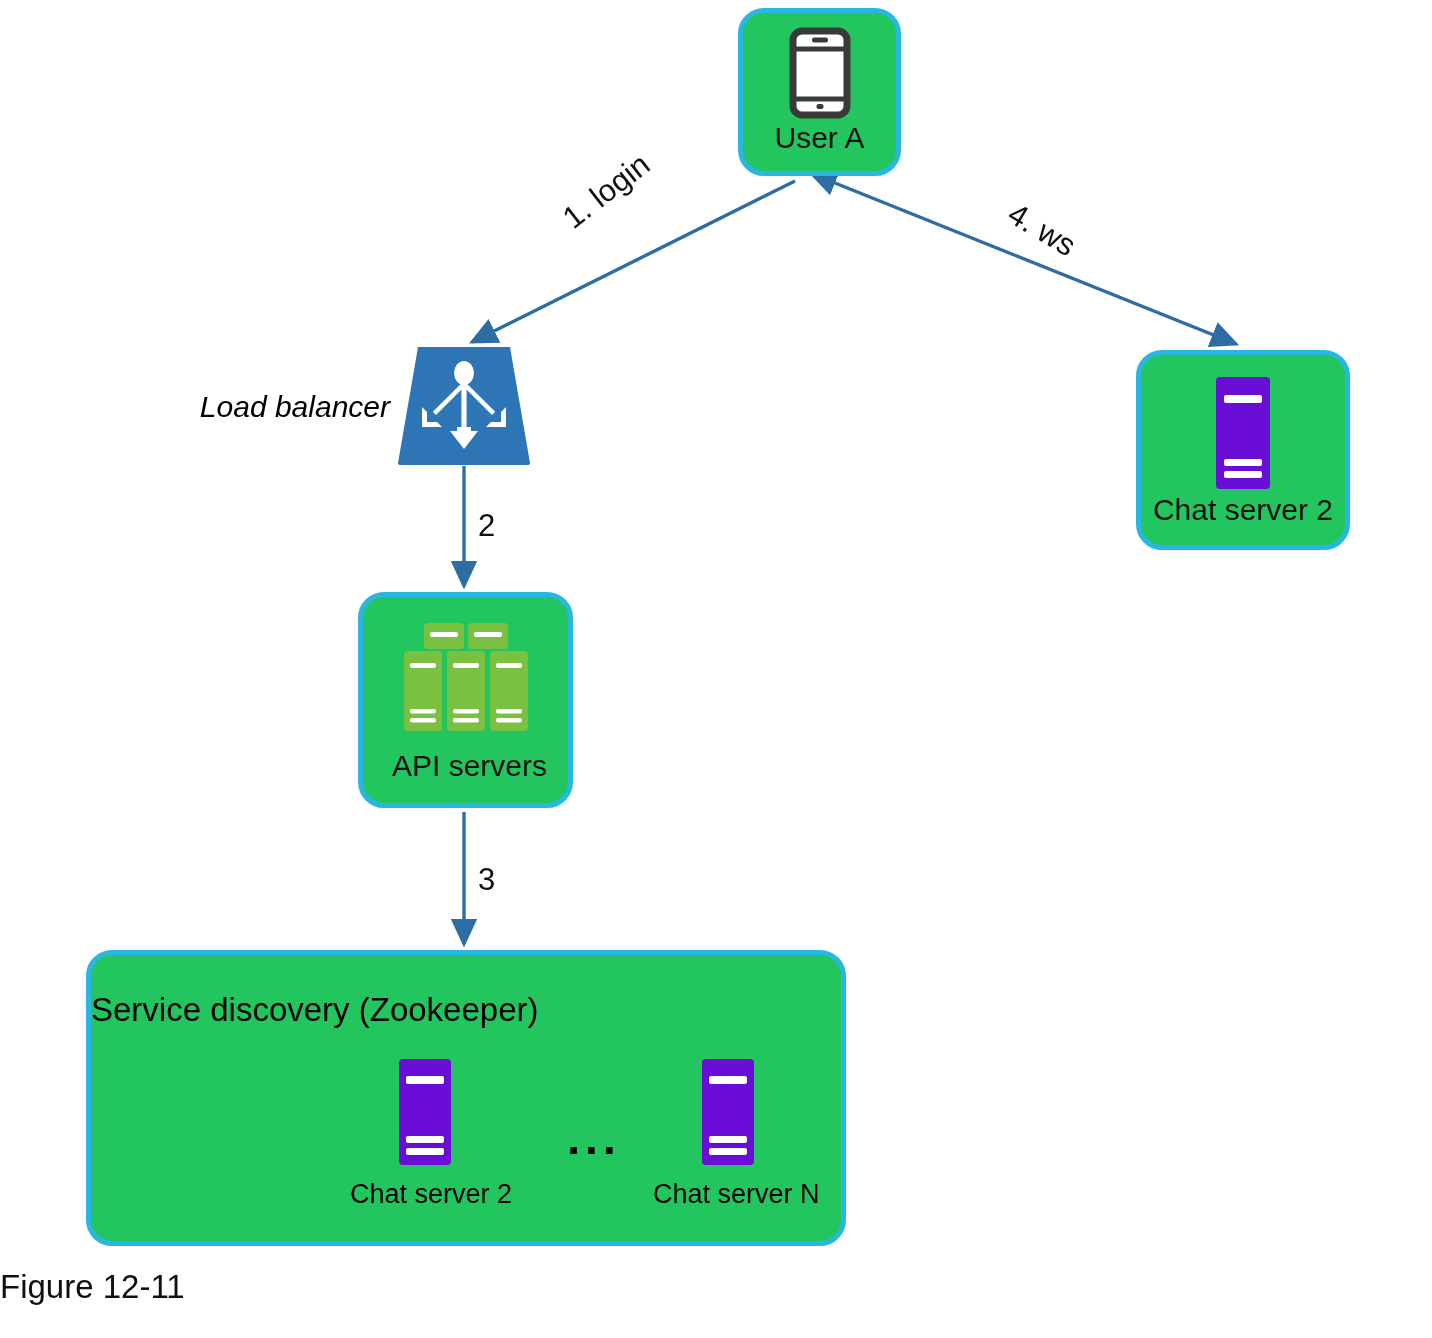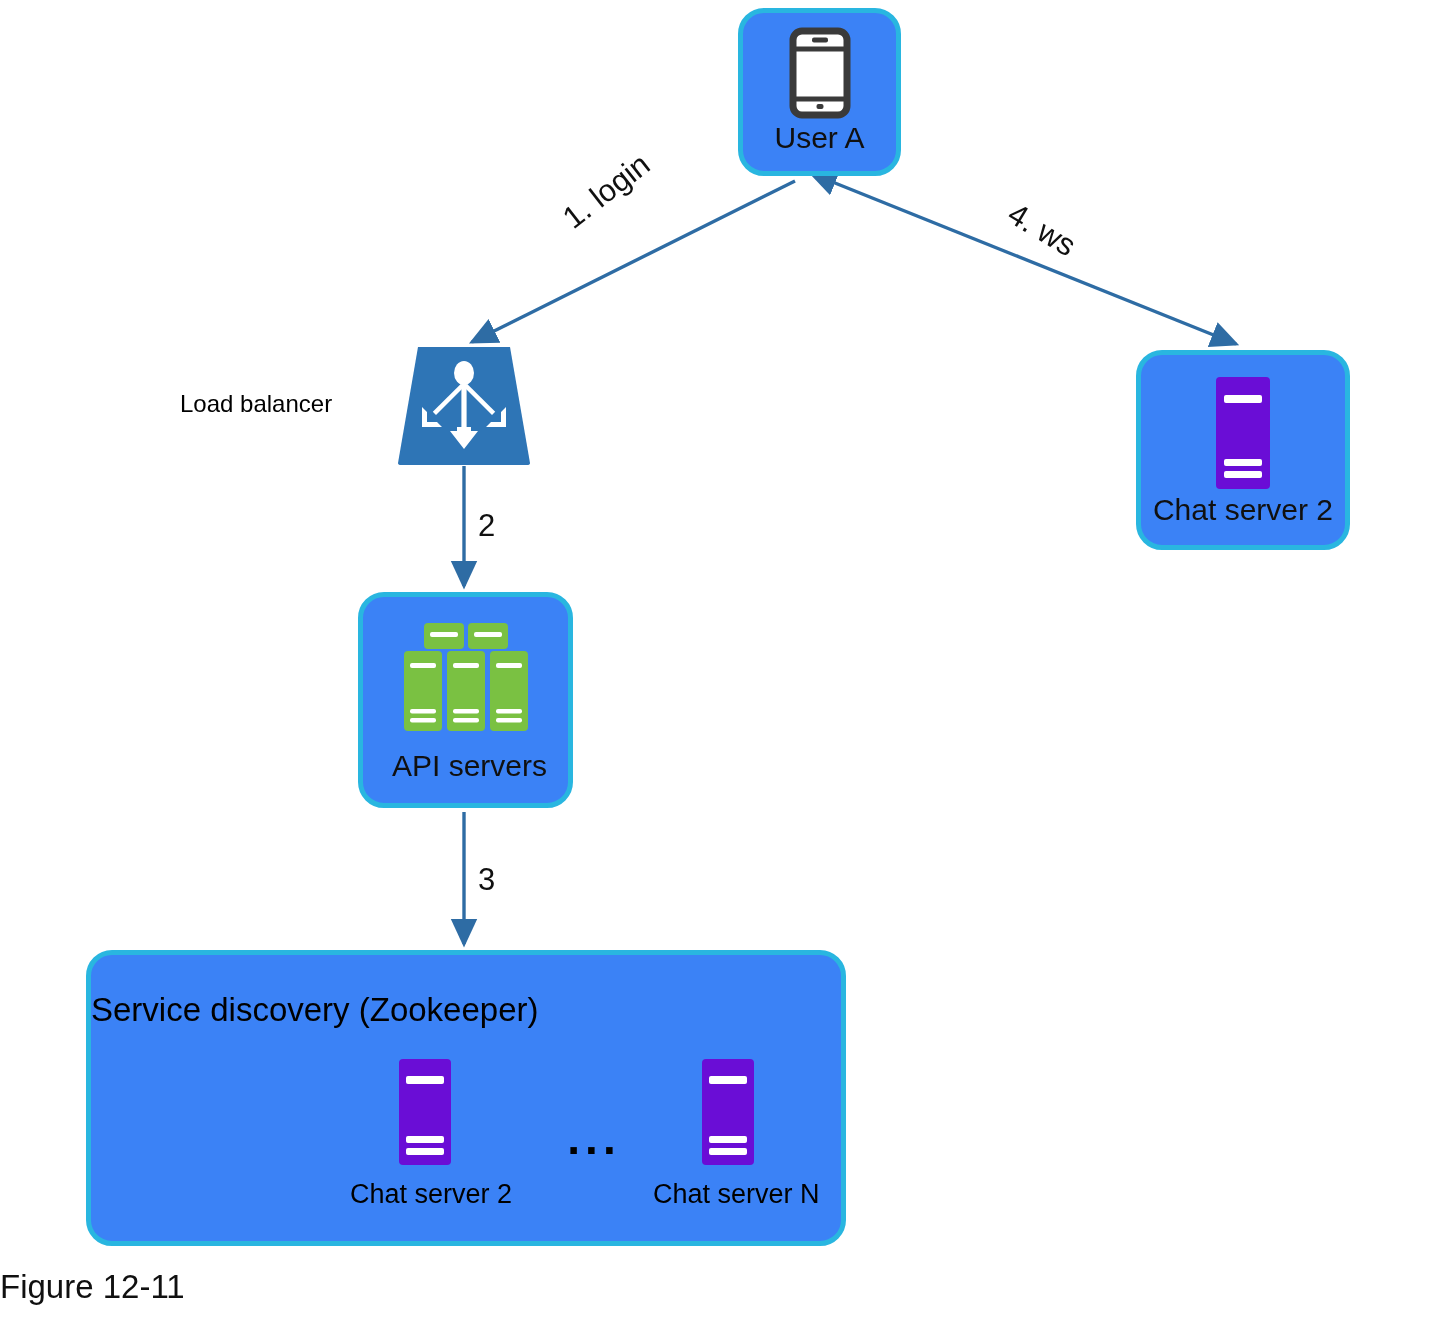--- a/index.html
+++ b/index.html
@@ -24,21 +24,21 @@
     left: 0;
     top: 0;
     width: 1432px;
     height: 1338px;
   }
   .edges { z-index: 1; }
 
   .node {
     position: absolute;
     box-sizing: border-box;
-    background: #3b82f6;
+    background: #22c55e;
     border: 5px solid #29b6e0;
     border-radius: 26px;
     z-index: 2;
   }
   .node-label {
     position: absolute;
     left: 0;
     right: 0;
     text-align: center;
     font-size: 30px;
@@ -55,24 +55,25 @@
   #load-balancer-shape {
     position: absolute;
     left: 396px; top: 345px;
     width: 136px; height: 122px;
     z-index: 2;
   }
   #load-balancer-caption {
     position: absolute;
     left: 180px; top: 390px;
     width: 210px;
-    text-align: left;
-    font-size: 24px;
+    text-align: right;
+    font-size: 30px;
     white-space: nowrap;
     z-index: 3;
+    font-style: italic;
   }
 
   
   #api-servers-node { left: 358px; top: 592px; width: 215px; height: 216px; }
   #api-servers-icon { position: absolute; left: 50%; top: 26px; transform: translateX(-50%); }
   #api-servers-label { bottom: 20px; margin-left: 8px; }
 
   
   #chat-server-2-node { left: 1136px; top: 350px; width: 214px; height: 200px; }
   #chat-server-2-icon { position: absolute; left: 50%; top: 22px; transform: translateX(-50%); }

